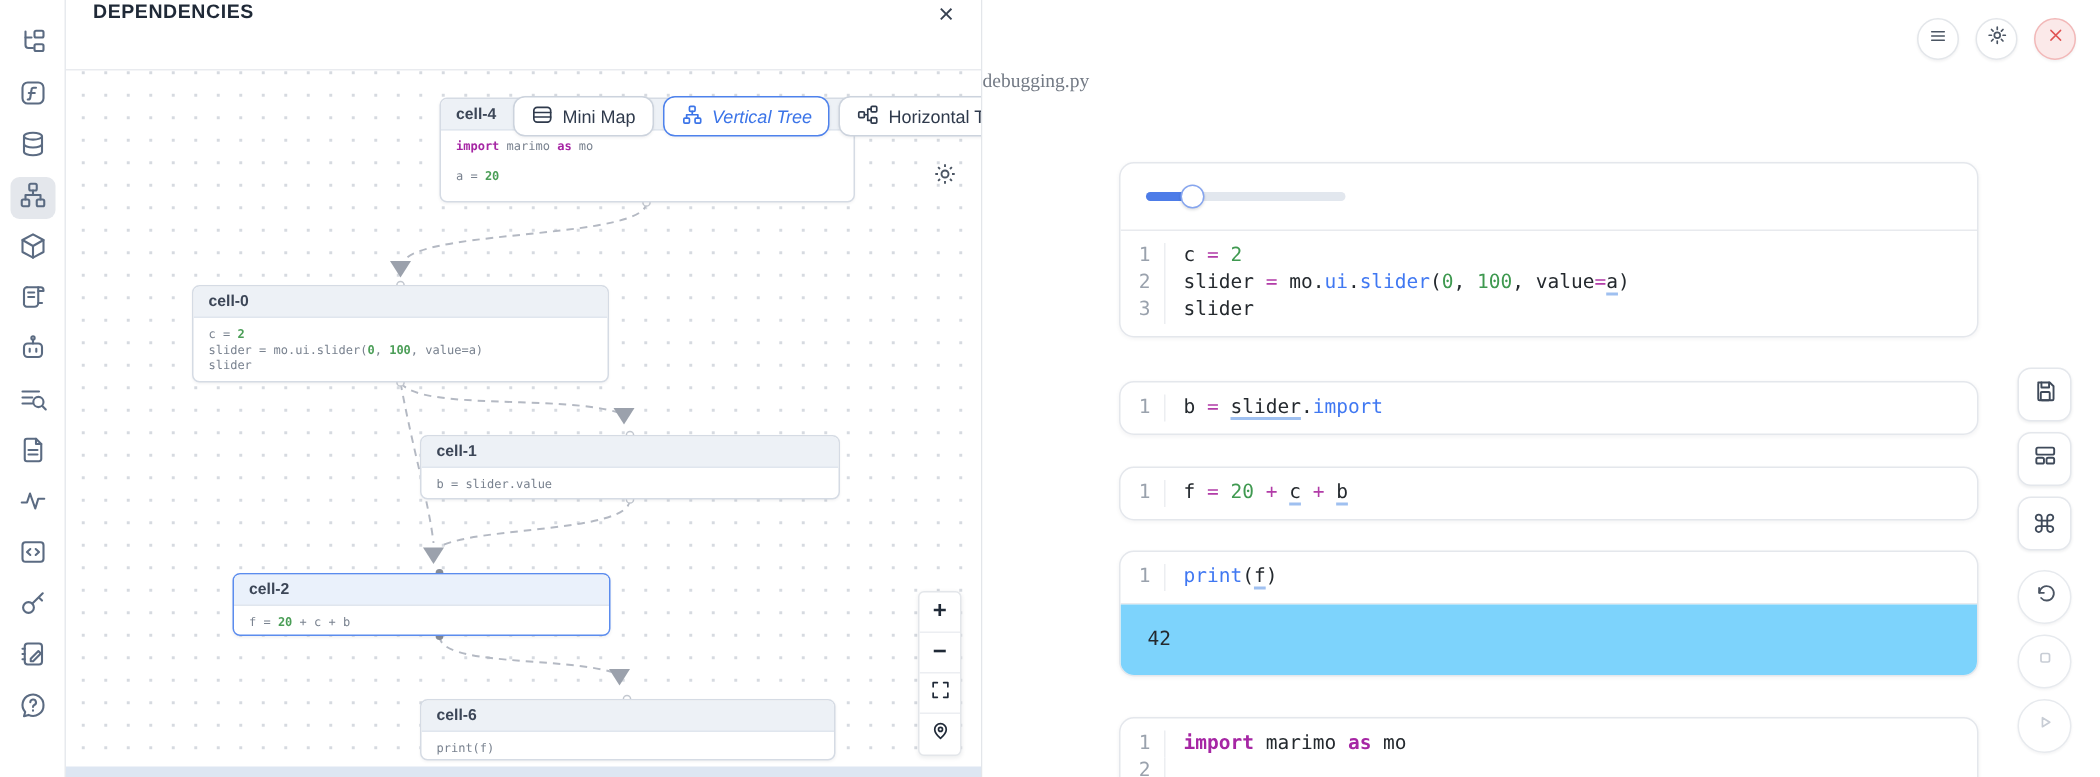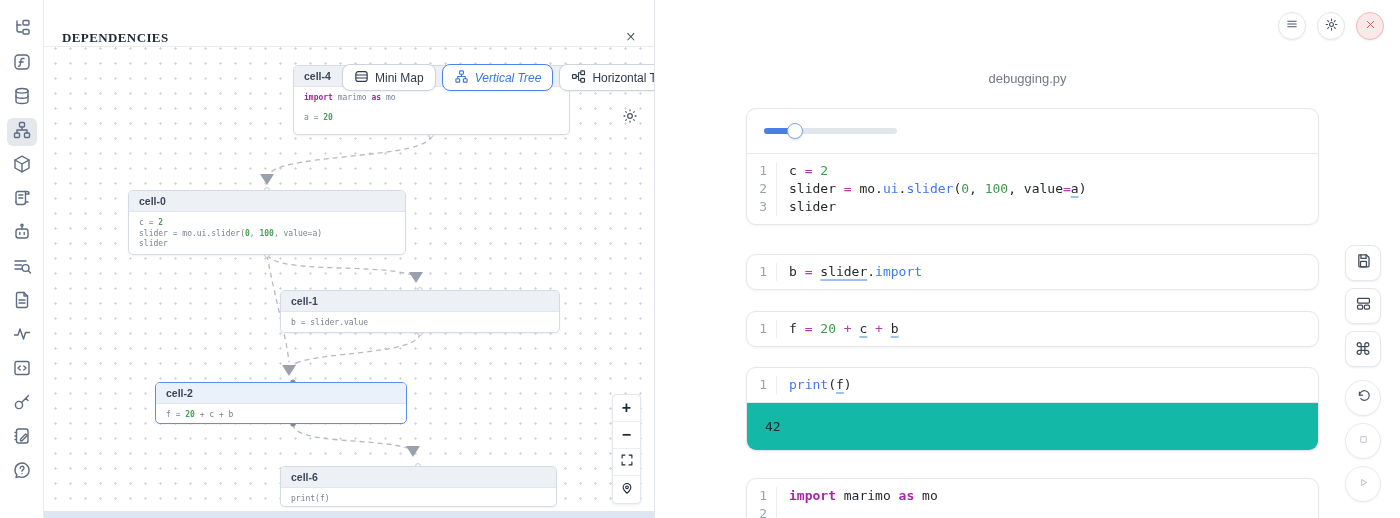--- a/index.html
+++ b/index.html
@@ -10,22 +10,22 @@
   
   .rail { width:44px; height:518px; border-right:1px solid #e7eaee; background:#fff;
           display:flex; flex-direction:column; align-items:center; padding-top:16px; gap:6px; flex:none; }
   .rail-btn { width:30px; height:28px; display:flex; align-items:center; justify-content:center;
               border-radius:6px; color:#5b6b82; cursor:pointer; }
   .rail-btn.active { background:#e4e7ec; }
   .rail-btn svg { stroke:#5b6b82; fill:none; stroke-width:1.4; stroke-linecap:round; stroke-linejoin:round; }
 
   
   .dep { width:611px; height:518px; border-right:1px solid #e3e6ea; display:flex; flex-direction:column; flex:none; }
-  .dep-head { height:47px; flex:none; display:flex; align-items:flex-end; justify-content:space-between;
-              padding:0 18px; border-bottom:1px solid #e9ebef;font-family:Liberation Serif, serif; }
+  .dep-head { height:47px; flex:none; display:flex; align-items:flex-start; justify-content:space-between;
+              padding:0 18px; border-bottom:1px solid #e9ebef; }
   .dep-title { font-size:13px; font-weight:700; letter-spacing:.03em; color:#1f2937; }
   .dep-close { font-size:18px; color:#374151; cursor:pointer; line-height:1; }
   .graph { position:relative; flex:1; overflow:hidden;
            background-image:radial-gradient(#d6dae0 1px, rgba(0,0,0,0) 1.2px);
            background-size:15px 15px; background-position:4px 9px; }
   .graph svg.edges { position:absolute; left:0; top:0; }
 
   .gtoolbar { position:absolute; left:298px; top:17px; display:flex; gap:6px; z-index:5; }
   .gt-btn { display:inline-flex; align-items:center; gap:6px; height:27px; padding:0 11px;
             background:#fff; border:1px solid #ccd3dd; border-radius:8px; font-size:12px;
@@ -55,22 +55,22 @@
                border:1px solid #e3e6ea; border-radius:4px; box-shadow:0 1px 3px rgba(16,24,40,.08);
                display:flex; flex-direction:column; z-index:5; }
   .gc-btn { height:27px; display:flex; align-items:center; justify-content:center; color:#1f2937;
             border-bottom:1px solid #eceef2; cursor:pointer; font-size:16px; font-weight:600; }
   .gc-btn:last-child { border-bottom:none; }
   .gc-btn svg { stroke:#1f2937; fill:none; stroke-width:1.6; stroke-linecap:round; stroke-linejoin:round; }
   .dep-strip { position:absolute; left:0; bottom:0; width:100%; height:7px; background:#dde6f2; z-index:4; }
 
   
   .main { position:relative; flex:1; background:#fff; }
-  .nb-title { position:absolute; top:71px; left:0; width:745px; text-align:center;
-              font-family:Liberation Sans, sans-serif; font-size:13px; color:#737a85; }
+  .nb-title { position:absolute; top:46px; left:0; width:745px; 
+              font-family:Liberation Serif, serif; font-size:13px; color:#737a85; }
   .top-actions { position:absolute; top:12px; right:16px; display:flex; gap:11px; }
   .circ-btn { width:28px; height:28px; border-radius:50%; background:#fff; border:1px solid #e3e6ea;
               box-shadow:0 1px 2px rgba(16,24,40,.06); display:flex; align-items:center; justify-content:center;
               color:#4b5563; cursor:pointer; }
   .circ-btn svg { stroke:#4b5563; fill:none; stroke-width:1.5; stroke-linecap:round; }
   .circ-btn.danger { background:#fbe9e9; border-color:#f2b8b8; }
   .circ-btn.danger svg { stroke:#e05252; }
 
   .cell { position:absolute; left:91px; width:573px; background:#fff; border:1px solid #e4e7ec;
           border-radius:10px; box-shadow:0 1px 3px rgba(16,24,40,.05); overflow:hidden; }
@@ -79,21 +79,21 @@
   .code-area { padding:8px 0; }
   .cl { display:flex; font-family:"DejaVu Sans Mono", monospace; font-size:13px; line-height:18px; }
   .ln { width:30px; flex:none; text-align:right; padding-right:9px; color:#9aa2ad;
         border-right:1px solid #eceef1; }
   .cd { padding-left:12px; color:#24292e; white-space:pre; }
   .tk-kw { color:#a626a4; font-weight:700; }
   .tk-op { color:#b23ca8; }
   .tk-num { color:#3f9950; }
   .tk-fn { color:#4078f2; }
   .tk-uv { text-decoration:underline; text-decoration-color:#9fc0f0; text-decoration-thickness:1.5px; text-underline-offset:3px; }
-  .out42 { background:#14b8a6; padding:16px 18px; font-family:"DejaVu Sans Mono", monospace;
+  .out42 { background:#7dd3fc; padding:16px 18px; font-family:"DejaVu Sans Mono", monospace;
            font-size:13px; color:#24292e; }
 
   .slider { position:relative; width:133px; height:16px; cursor:pointer; }
   .slider-track { position:absolute; top:5px; left:0; width:100%; height:6px; border-radius:3px; background:#e2e7ee; }
   .slider-fill { position:absolute; top:5px; left:0; height:6px; border-radius:3px; background:#4d7ce8; }
   .slider-thumb { position:absolute; top:0; width:16px; height:16px; border-radius:50%; background:#fff;
                   border:1.5px solid #86a5ee; box-shadow:0 1px 2px rgba(16,24,40,.15); }
 
   .side-actions { position:absolute; left:690px; top:245px; display:flex; flex-direction:column; gap:7px; }
   .sq-btn { width:36px; height:36px; border-radius:9px; background:#fff; border:1px solid #e4e7ec;

